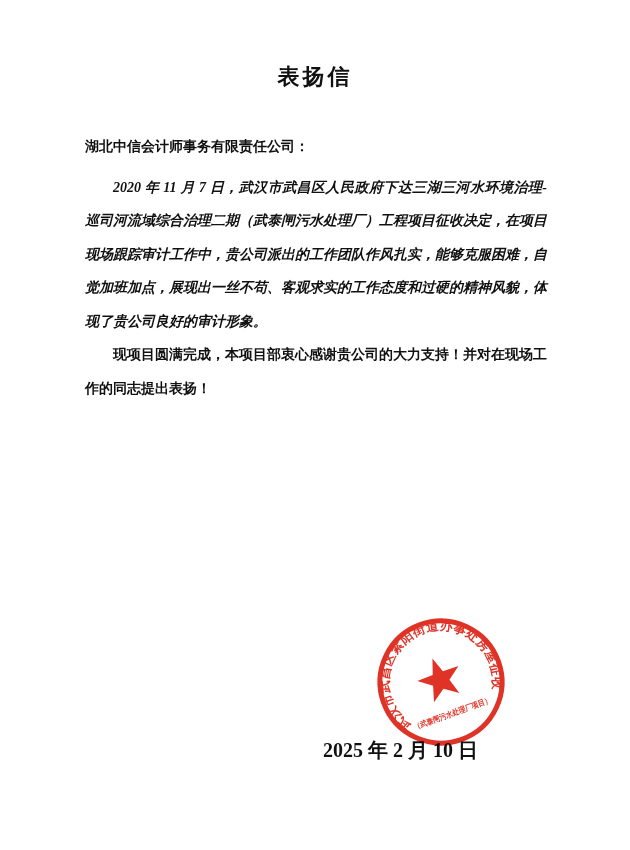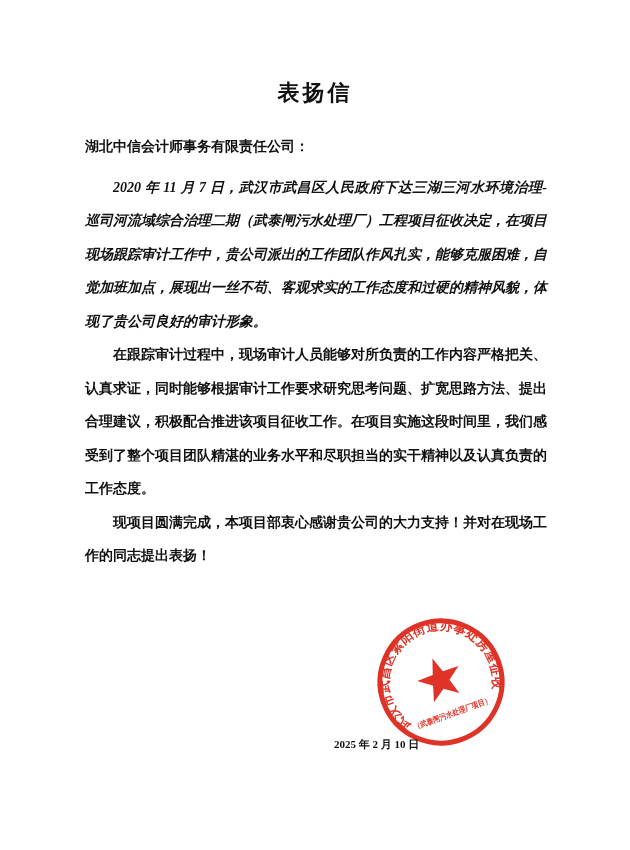--- a/index.html
+++ b/index.html
@@ -8,21 +8,21 @@
     width:630px;height:850px;
     background:#ffffff;
     font-family:"Liberation Serif","DejaVu Serif",serif;
     font-weight:700;
     color:#111;
     overflow:hidden;
     margin:0 auto;
   }
   .title{
     position:absolute;
-    top:78px;left:0;right:0;
+    top:62px;left:0;right:0;
     text-align:center;
     font-size:22px;
     letter-spacing:3px;
   }
   .body-text{
     position:absolute;
     top:130px;left:85px;
     width:462px;
     font-size:14px;
     line-height:33.5px;
@@ -36,22 +36,22 @@
   .body-text p.para.first{ margin-top:7px;font-style:italic; }
   .signature{
     position:absolute;
     top:704px;left:292px;
     font-size:16px;
     letter-spacing:0.5px;
     white-space:nowrap;
   }
   .date{
     position:absolute;
-    top:737px;left:334px;
-    font-size:11px;
+    top:737px;left:323px;
+    font-size:20px;
     white-space:nowrap;
   }
   .seal{
     position:absolute;
     left:366px;top:607px;
     width:150px;height:150px;
     transform:rotate(-20deg);
     mix-blend-mode:multiply;
     opacity:0.92;
   }
@@ -59,21 +59,20 @@
 </head>
 <body>
 
 <div class="page">
 
   <div class="title">表扬信</div>
 
   <div class="body-text">
     <p class="salutation">湖北中信会计师事务有限责任公司：</p>
     <p class="para first">2020 年 11 月 7 日，武汉市武昌区人民政府下达三湖三河水环境治理-巡司河流域综合治理二期（武泰闸污水处理厂）工程项目征收决定，在项目现场跟踪审计工作中，贵公司派出的工作团队作风扎实，能够克服困难，自觉加班加点，展现出一丝不苟、客观求实的工作态度和过硬的精神风貌，体现了贵公司良好的审计形象。</p>
-    <p class="para">在跟踪审计过程中，现场审计人员能够对所负责的工作内容严格把关、认真求证，同时能够根据审计工作要求研究思考问题、扩宽思路方法、提出合理建议，积极配合推进该项目征收工作。在项目实施这段时间里，我们感受到了整个项目团队精湛的业务水平和尽职担当的实干精神以及认真负责的工作态度。</p>
     <p class="para">现项目圆满完成，本项目部衷心感谢贵公司的大力支持！并对在现场工作的同志提出表扬！</p>
   </div>
 
 
   <div class="date">2025 年 2 月 10 日</div>
 
   <svg class="seal" viewBox="0 0 150 150" xmlns="http://www.w3.org/2000/svg" aria-hidden="true">
     <circle cx="75" cy="75" r="61" fill="none" stroke="#dd2114" stroke-width="5"></circle>
     <defs>
       <path id="sealArc" d="M 32.4,104.8 A 52,52 0 1 1 117.6,104.8" fill="none"></path>

